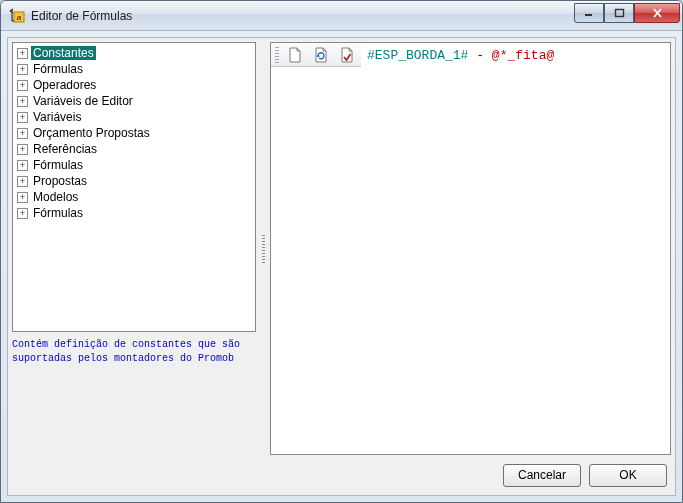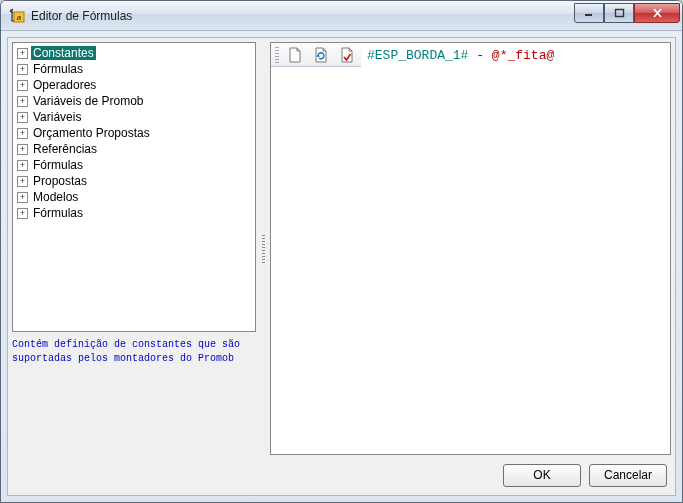--- a/index.html
+++ b/index.html
@@ -254,21 +254,21 @@
             <div class="tree-item">
               <span class="tree-expander">+</span>
               <span class="tree-label">Fórmulas</span>
             </div>
             <div class="tree-item">
               <span class="tree-expander">+</span>
               <span class="tree-label">Operadores</span>
             </div>
             <div class="tree-item">
               <span class="tree-expander">+</span>
-              <span class="tree-label">Variáveis de Promob</span>
+              <span class="tree-label">Variáveis de Editor</span>
             </div>
             <div class="tree-item">
               <span class="tree-expander">+</span>
               <span class="tree-label">Variáveis</span>
             </div>
             <div class="tree-item">
               <span class="tree-expander">+</span>
               <span class="tree-label">Orçamento Propostas</span>
             </div>
             <div class="tree-item">
@@ -323,17 +323,17 @@
               <path d="M5 10 l2.5 3 l4 -6" fill="none" stroke="#c02020" stroke-width="1.8"></path>
             </svg>
           </div>
         </div>
         <div class="editor-body" id="editor-body"><span class="tok-teal">#ESP_BORDA_1#</span><span class="tok-blue"> - </span><span class="tok-red">@*_fita@</span></div>
       </div>
 
     </div>
 
     <div class="button-row">
+      <button class="dlg-btn">Cancelar</button>
       <button class="dlg-btn">OK</button>
-      <button class="dlg-btn">Cancelar</button>
     </div>
   </div>
 </div>
 
 </body></html>

